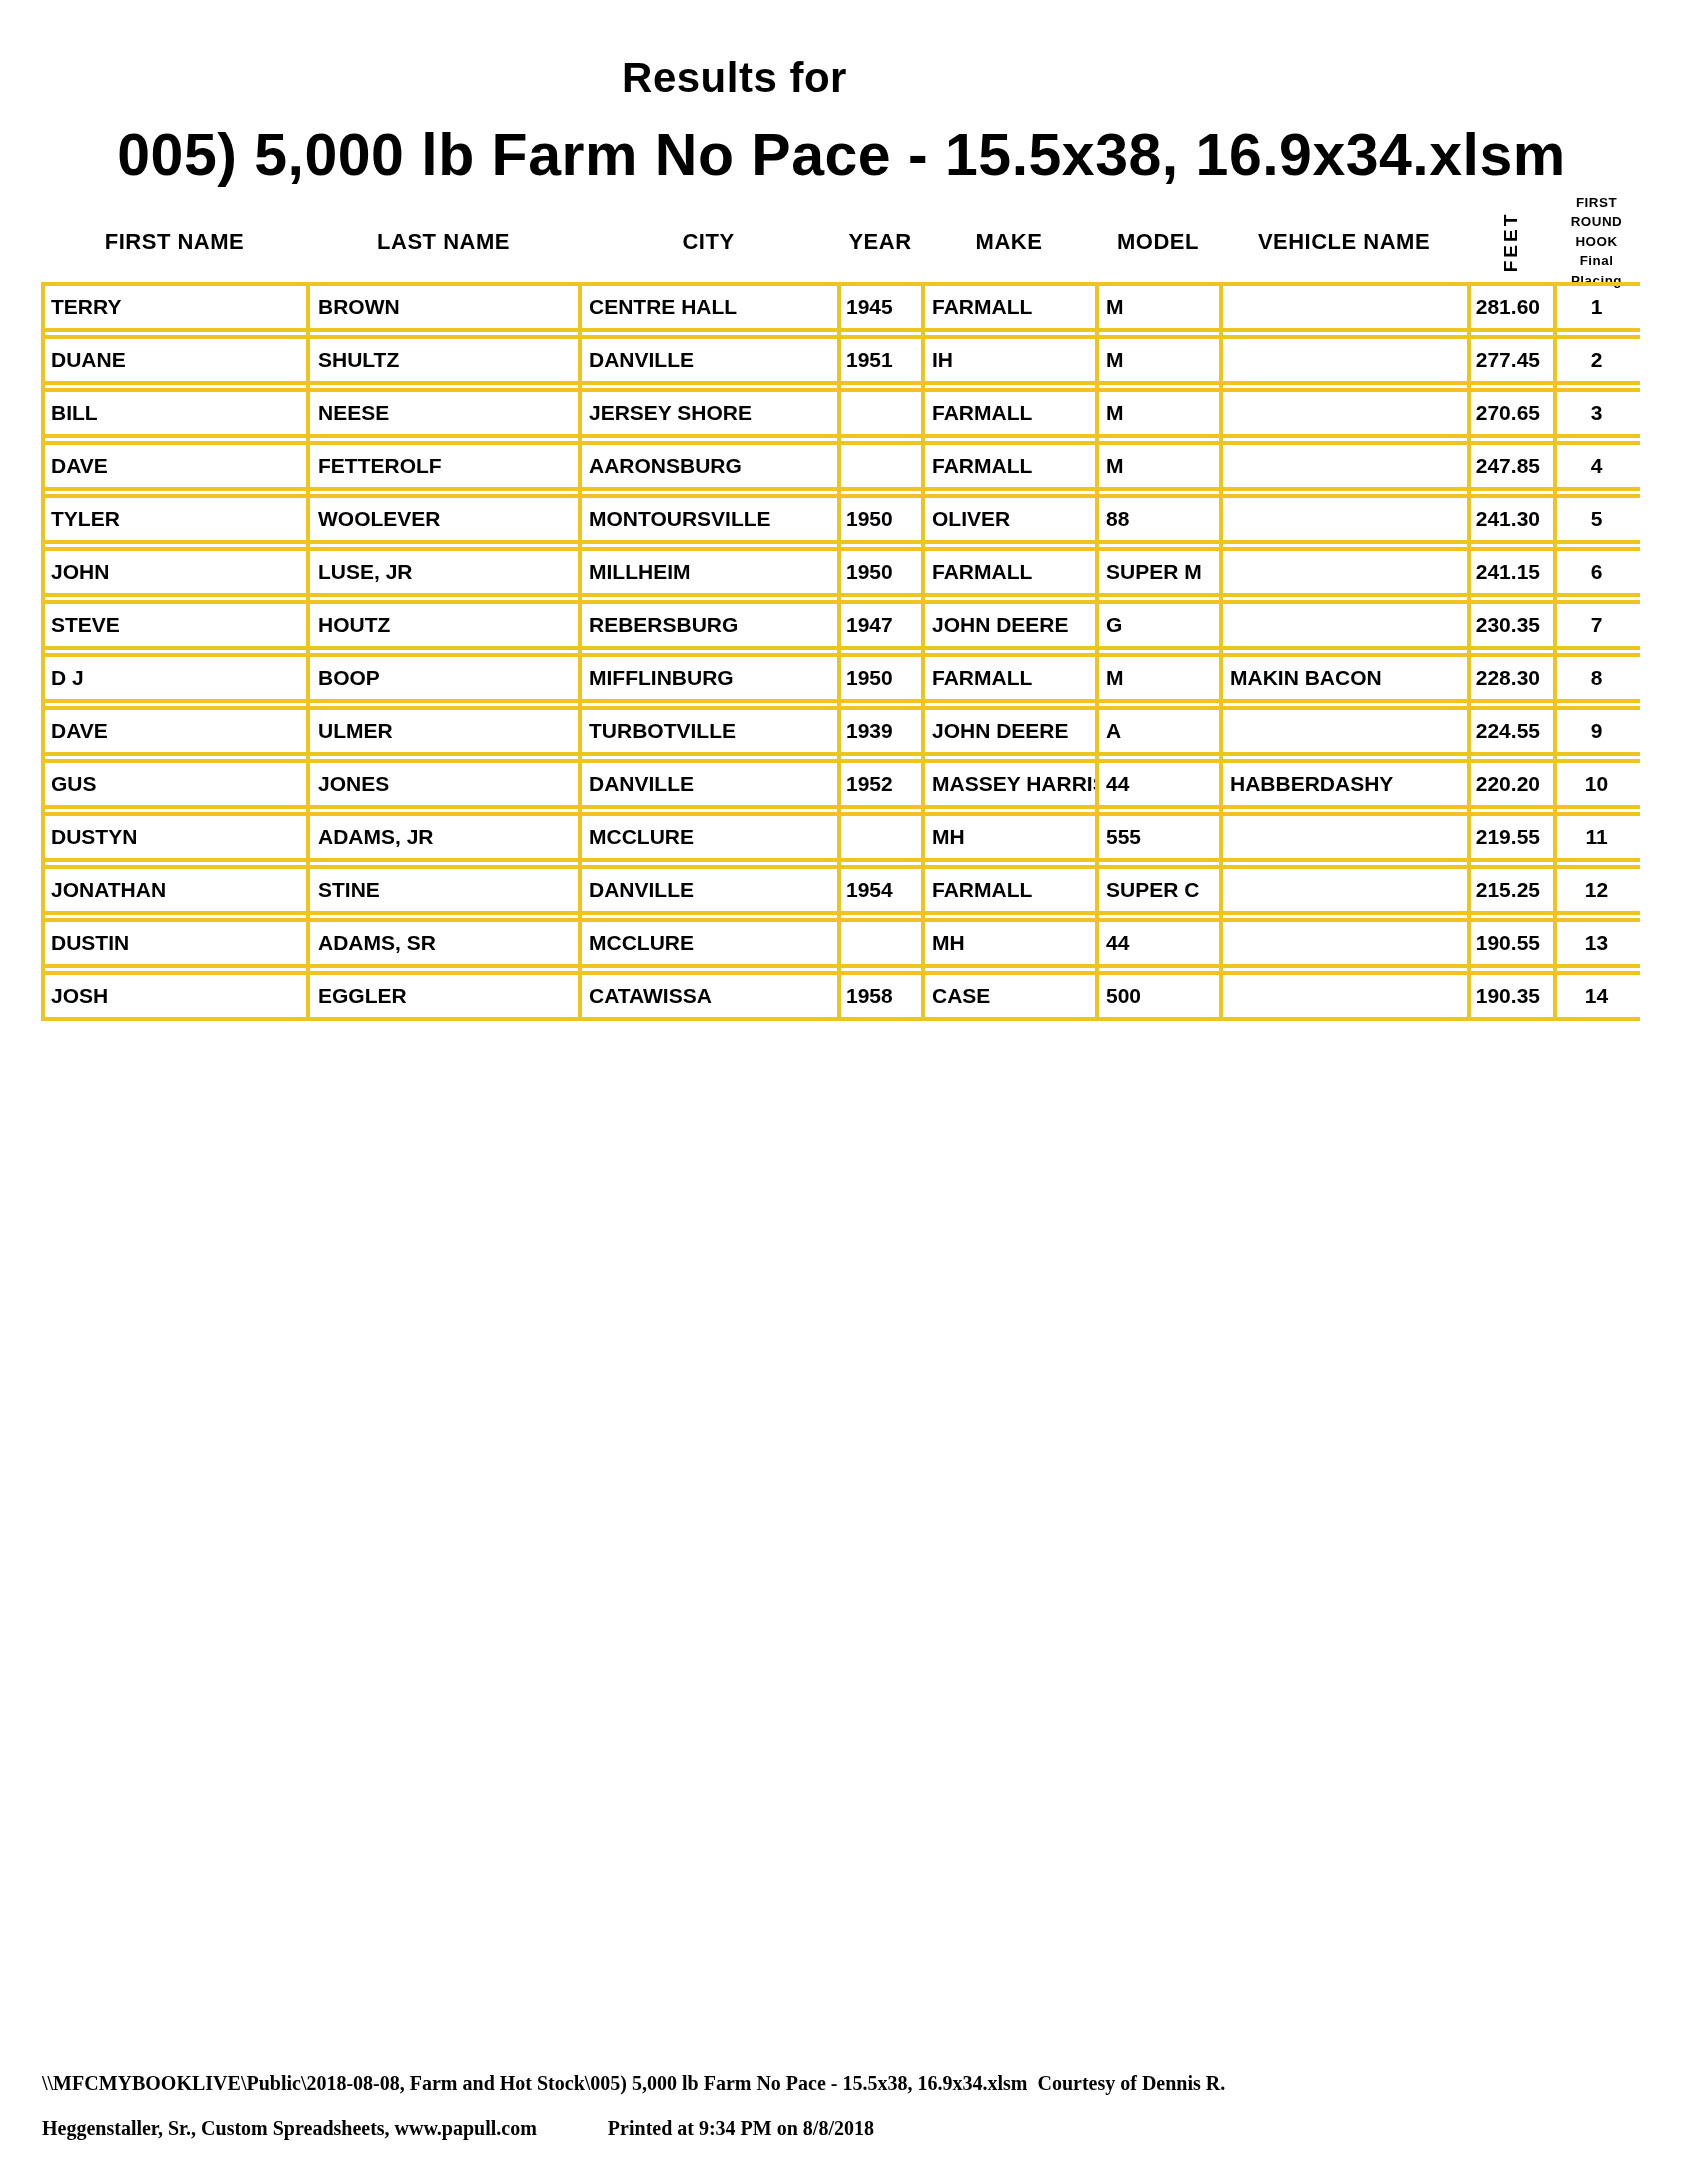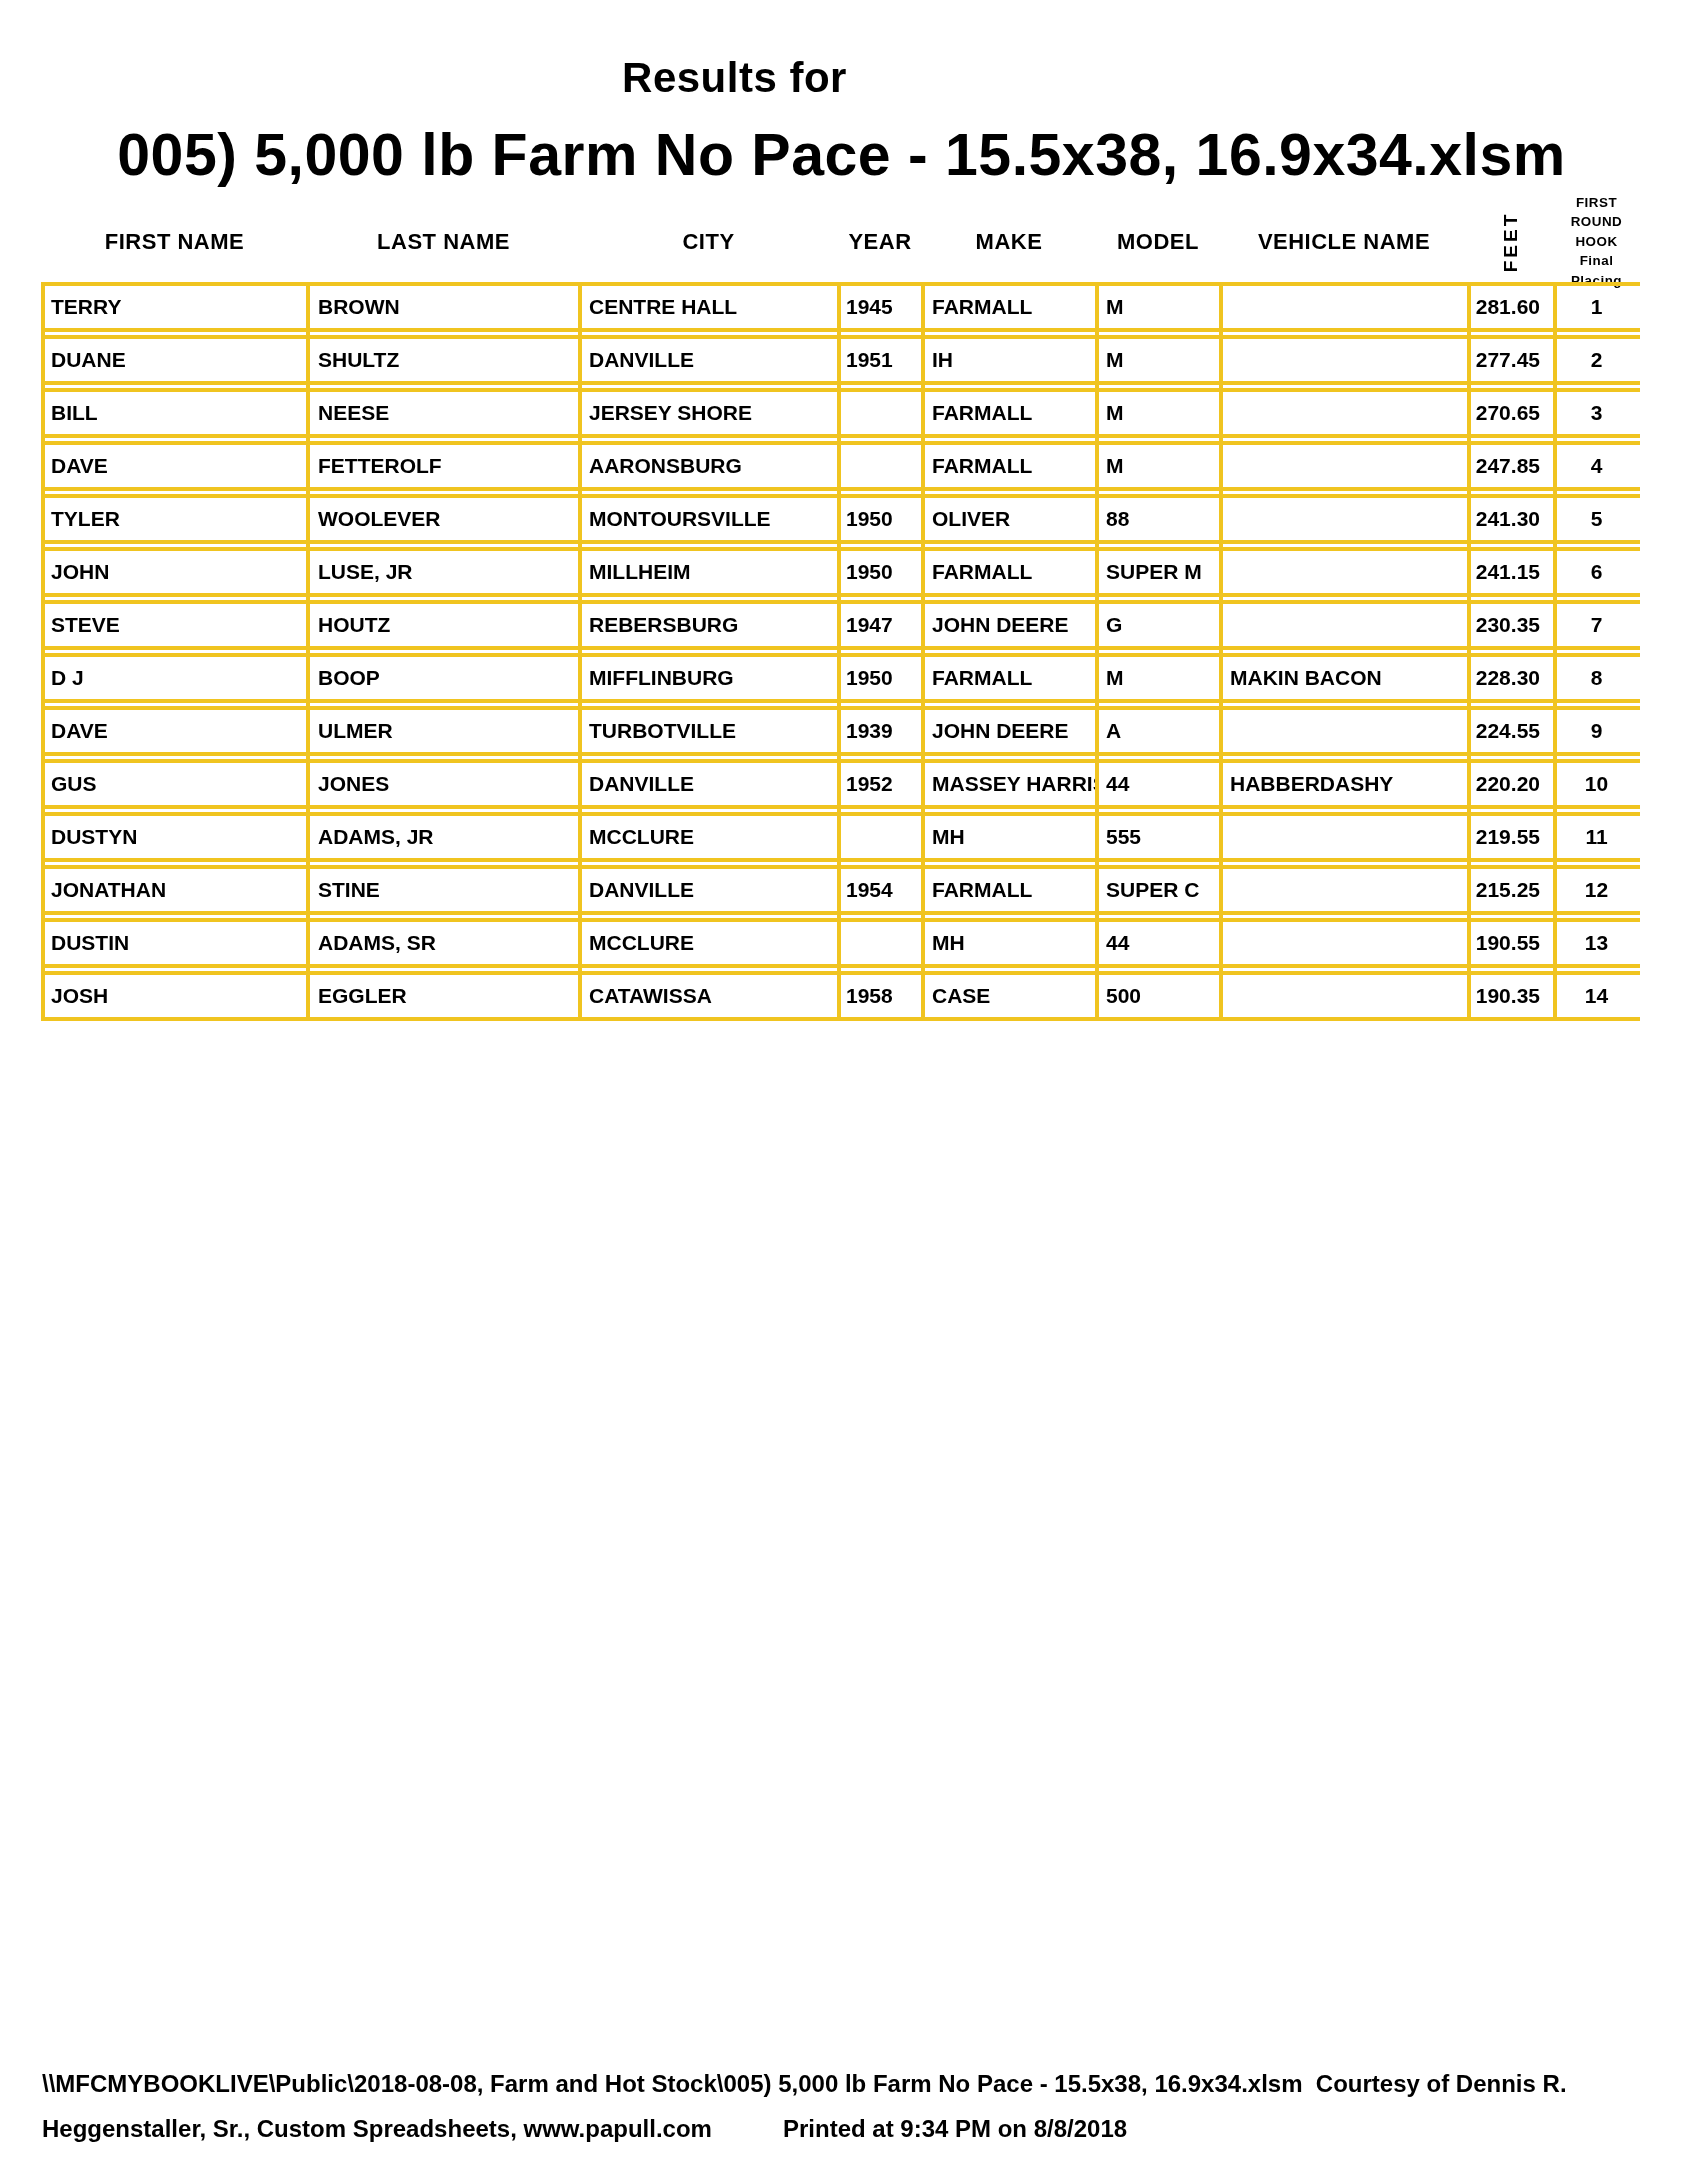--- a/index.html
+++ b/index.html
@@ -73,21 +73,21 @@
   .vl3 { left: 796px; }
   .vl4 { left: 880px; }
   .vl5 { left: 1054px; }
   .vl6 { left: 1178px; }
   .vl7 { left: 1426px; }
   .vl8 { left: 1512px; }
 
   
   .footer {
     position: absolute; left: 42px; top: 2061px; width: 1604px;
-    font-size: 24px; line-height: 45px;
+    font-size: 20px; line-height: 45px; font-family: Liberation Serif, serif;
   }
   .footer .l1 { white-space: pre-wrap; }
   .footer .l2 { display: flex; }
   .footer .printed { margin-left: 71px; }
 </style>
 </head>
 <body style="color: rgb(0, 0, 0); background: rgb(255, 255, 255);">
 
 <div class="page">
 

